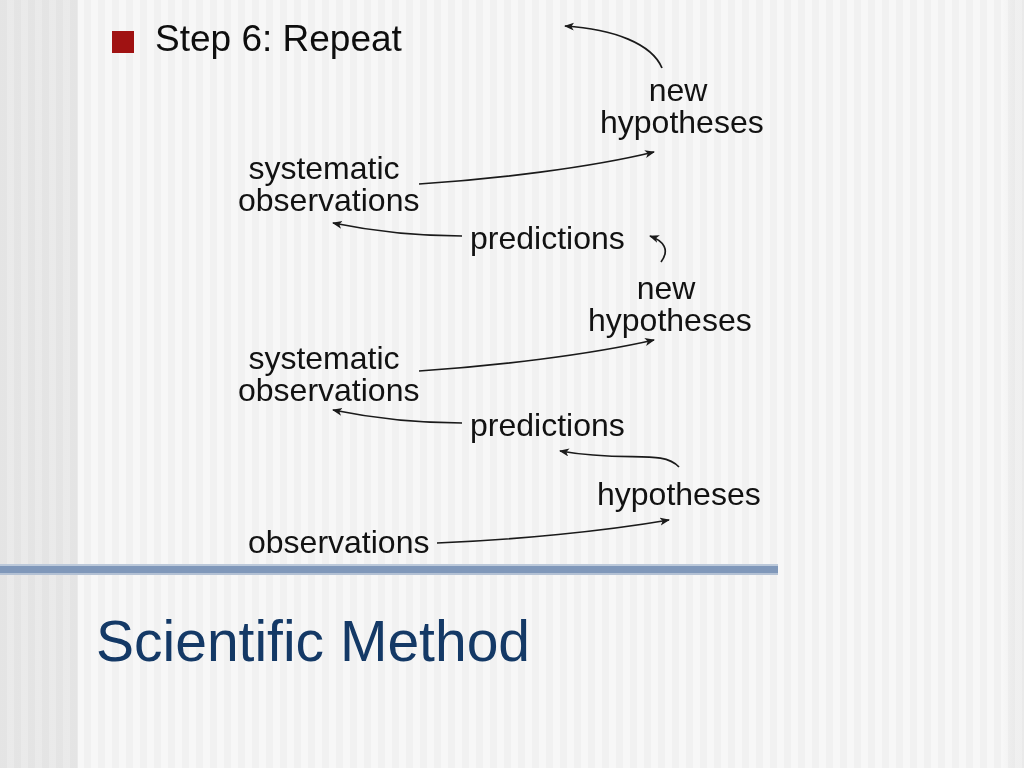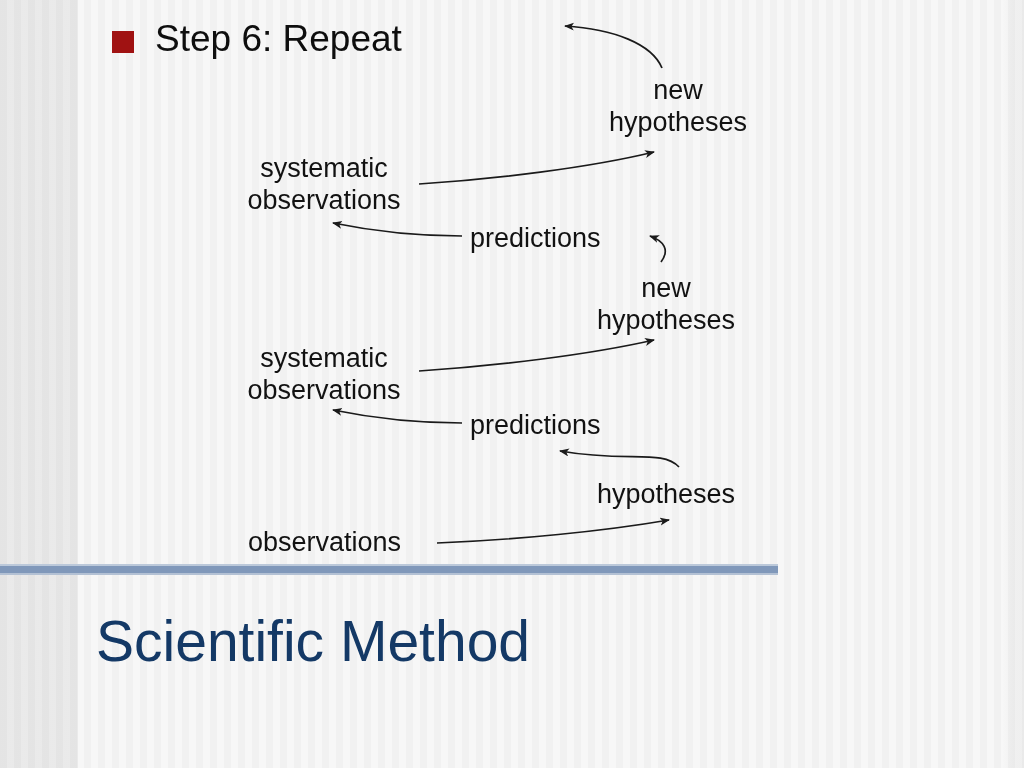--- a/index.html
+++ b/index.html
@@ -19,21 +19,21 @@
   }
   .step-text{
     position:absolute;left:155px;top:17px;
     font-size:37px;line-height:44px;color:#0e0e0e;white-space:nowrap;
   }
 
   .arrows{position:absolute;left:0;top:0;width:1024px;height:768px;pointer-events:none;}
   .arrow{fill:none;stroke:var(--arrow-black,#1a1a1a);stroke-width:1.7;}
 
   .lbl{
-    position:absolute;font-size:27px;line-height:32px;color:#121212;
+    position:absolute;font-size:32px;line-height:32px;color:#121212;
     white-space:pre-line;text-align:center;
   }
   #lbl-nh1{left:600px;top:74px;width:156px;}
   #lbl-so1{left:238px;top:152px;width:172px;}
   #lbl-p1{left:470px;top:222px;width:150px;text-align:left;white-space:nowrap;}
   #lbl-nh2{left:588px;top:272px;width:156px;}
   #lbl-so2{left:238px;top:342px;width:172px;}
   #lbl-p2{left:470px;top:409px;width:150px;text-align:left;white-space:nowrap;}
   #lbl-h1{left:597px;top:478px;width:170px;text-align:left;white-space:nowrap;}
   #lbl-o1{left:248px;top:526px;width:170px;text-align:left;white-space:nowrap;}

